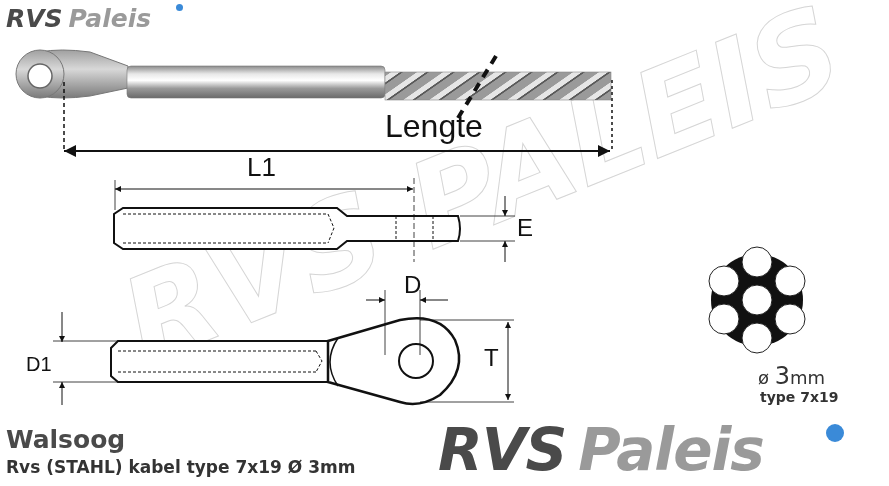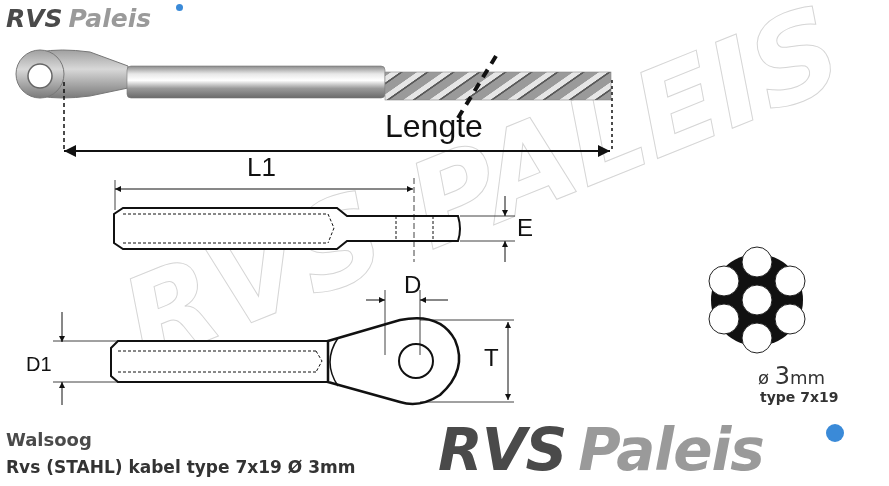--- a/index.html
+++ b/index.html
@@ -16,21 +16,21 @@
   .label{font-family:"Liberation Sans",sans-serif;color:#111;}
   .lengte{left:385px;top:108px;font-size:32px;}
   .l1{left:247px;top:152px;font-size:26px;}
   .lab-e{left:517px;top:214px;font-size:24px;}
   .lab-d{left:404px;top:271px;font-size:24px;}
   .lab-d1{left:26px;top:353px;font-size:20px;}
   .lab-t{left:484px;top:344px;font-size:24px;}
   .cable-dia{left:758px;top:362px;font-weight:normal;color:#333;font-size:18px;}
   .cable-dia .num{font-size:24px;}
   .cable-type{left:760px;top:389px;font-weight:bold;color:#333;font-size:14px;}
-  .title{left:6px;top:426px;font-weight:bold;color:#4a4a4a;font-size:18px;line-height:28px;}
+  .title{left:6px;top:426px;font-weight:bold;color:#4a4a4a;font-size:25px;line-height:28px;}
   .subtitle{left:6px;top:456px;font-weight:bold;color:#333;font-size:17px;line-height:22px;}
   .logo-bottom{left:438px;top:418px;font-weight:bold;font-style:italic;font-size:58px;line-height:64px;letter-spacing:-1px;}
   .logo-bottom .rvs{color:#4a4a4a;}
   .logo-bottom .paleis{color:#9a9a9a;margin-left:12px;}
 </style>
 </head>
 <body>
 
 <div class="abs logo-top">
   <span class="rvs">RVS</span><span class="paleis">Paleis</span>

